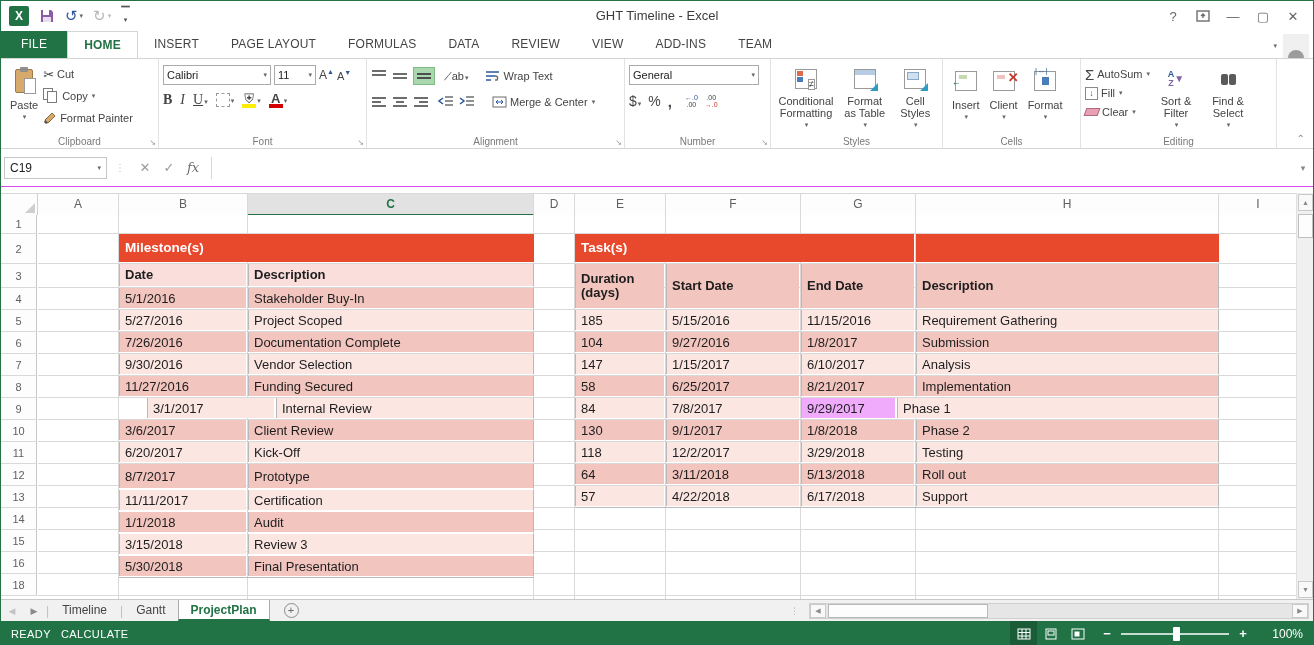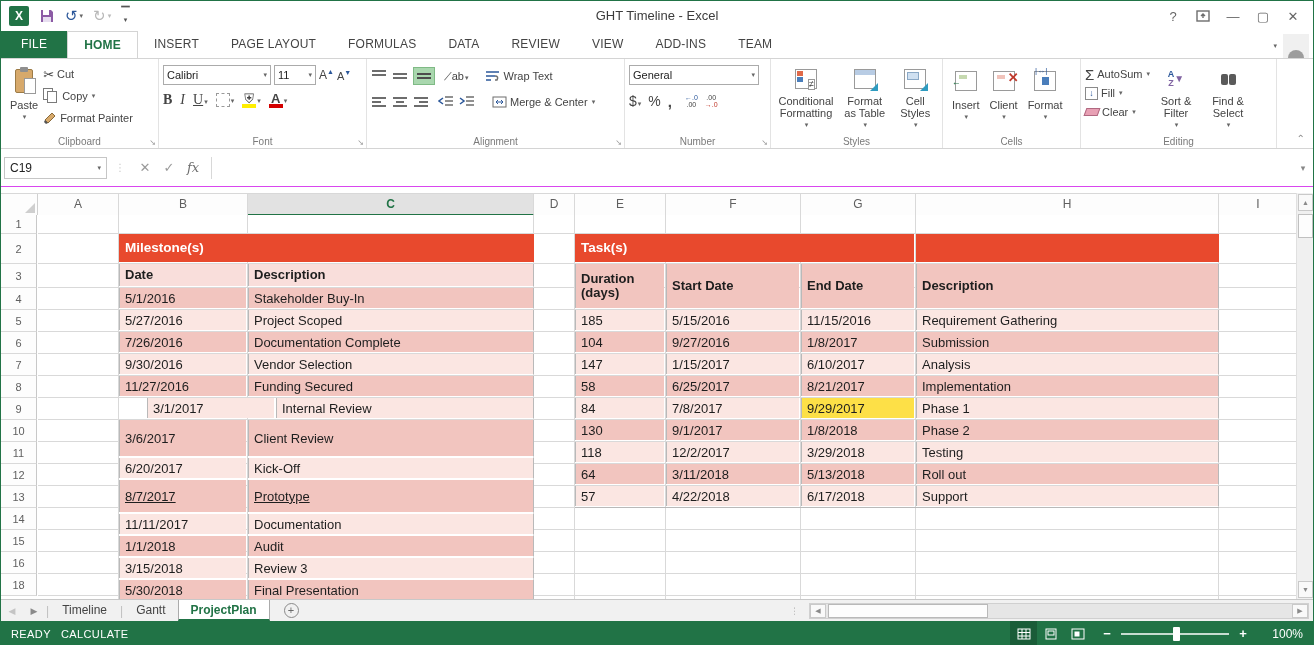--- a/index.html
+++ b/index.html
@@ -561,35 +561,35 @@
           <div class="xcell last" style="flex: 1 1 0%; background: rgb(251, 230, 226);">Vendor Selection</div>
         </div>
         <div class="xrow" style="height: 20px;">
           <div class="xcell" style="width: 127px; flex-shrink: 0; background: rgb(242, 197, 191);">11/27/2016</div>
           <div class="xcell last" style="flex: 1 1 0%; background: rgb(242, 197, 191);">Funding Secured</div>
         </div>
         <div class="xrow" style="height: 20px; padding-left: 28px;">
           <div class="xcell" style="width: 127px; flex-shrink: 0; background: rgb(251, 230, 226);">3/1/2017</div>
           <div class="xcell last" style="flex: 1 1 0%; background: rgb(251, 230, 226);">Internal Review</div>
         </div>
-        <div class="xrow" style="height: 36px;">
+        <div class="xrow" style="height: 20px;">
           <div class="xcell" style="width: 127px; flex-shrink: 0; background: rgb(242, 197, 191);">3/6/2017</div>
           <div class="xcell last" style="flex: 1 1 0%; background: rgb(242, 197, 191);">Client Review</div>
         </div>
         <div class="xrow" style="height: 20px;">
           <div class="xcell" style="width: 127px; flex-shrink: 0; background: rgb(251, 230, 226);">6/20/2017</div>
           <div class="xcell last" style="flex: 1 1 0%; background: rgb(251, 230, 226);">Kick-Off</div>
         </div>
-        <div class="xrow" style="height: 32px; text-decoration: underline;">
+        <div class="xrow" style="height: 24px;">
           <div class="xcell" style="width: 127px; flex-shrink: 0; background: rgb(242, 197, 191);">8/7/2017</div>
           <div class="xcell last" style="flex: 1 1 0%; background: rgb(242, 197, 191);">Prototype</div>
         </div>
         <div class="xrow" style="height: 20px;">
           <div class="xcell" style="width: 127px; flex-shrink: 0; background: rgb(251, 230, 226);">11/11/2017</div>
-          <div class="xcell last" style="flex: 1 1 0%; background: rgb(251, 230, 226);">Documentation</div>
+          <div class="xcell last" style="flex: 1 1 0%; background: rgb(251, 230, 226);">Certification</div>
         </div>
         <div class="xrow" style="height: 20px;">
           <div class="xcell" style="width: 127px; flex-shrink: 0; background: rgb(242, 197, 191);">1/1/2018</div>
           <div class="xcell last" style="flex: 1 1 0%; background: rgb(242, 197, 191);">Audit</div>
         </div>
         <div class="xrow" style="height: 20px;">
           <div class="xcell" style="width: 127px; flex-shrink: 0; background: rgb(251, 230, 226);">3/15/2018</div>
           <div class="xcell last" style="flex: 1 1 0%; background: rgb(251, 230, 226);">Review 3</div>
         </div>
         <div class="xrow" style="height: 20px;">
@@ -629,21 +629,21 @@
         </div>
         <div class="xrow" style="height: 20px;">
           <div class="xcell" style="width: 89px; flex-shrink: 0; background: rgb(242, 197, 191);">58</div>
           <div class="xcell" style="width: 133px; flex-shrink: 0; background: rgb(242, 197, 191);">6/25/2017</div>
           <div class="xcell" style="width: 113px; flex-shrink: 0; background: rgb(242, 197, 191);">8/21/2017</div>
           <div class="xcell last" style="flex: 1 1 0%; background: rgb(242, 197, 191);">Implementation</div>
         </div>
         <div class="xrow" style="height: 20px;">
           <div class="xcell" style="width: 89px; flex-shrink: 0; background: rgb(251, 230, 226);">84</div>
           <div class="xcell" style="width: 133px; flex-shrink: 0; background: rgb(251, 230, 226);">7/8/2017</div>
-          <div class="xcell" style="width: 113px; flex-shrink: 0; background: #fde047; text-align: center;">9/29/2017</div>
+          <div class="xcell" style="width: 94px; flex-shrink: 0; background: #f0abfc; text-align: center;">9/29/2017</div>
           <div class="xcell last" style="flex: 1 1 0%; background: rgb(251, 230, 226);">Phase 1</div>
         </div>
         <div class="xrow" style="height: 20px;">
           <div class="xcell" style="width: 89px; flex-shrink: 0; background: rgb(242, 197, 191); text-align: center;">130</div>
           <div class="xcell" style="width: 133px; flex-shrink: 0; background: rgb(242, 197, 191);">9/1/2017</div>
           <div class="xcell" style="width: 113px; flex-shrink: 0; background: rgb(242, 197, 191);">1/8/2018</div>
           <div class="xcell last" style="flex: 1 1 0%; background: rgb(242, 197, 191);">Phase 2</div>
         </div>
         <div class="xrow" style="height: 20px;">
           <div class="xcell" style="width: 89px; flex-shrink: 0; background: rgb(251, 230, 226);">118</div>

